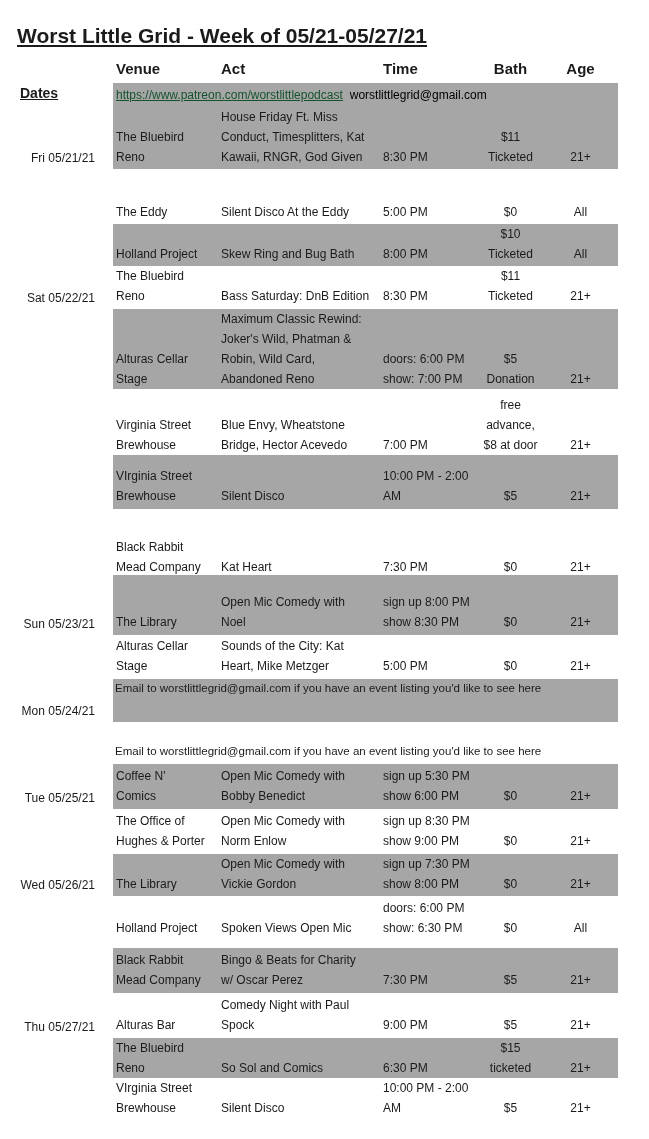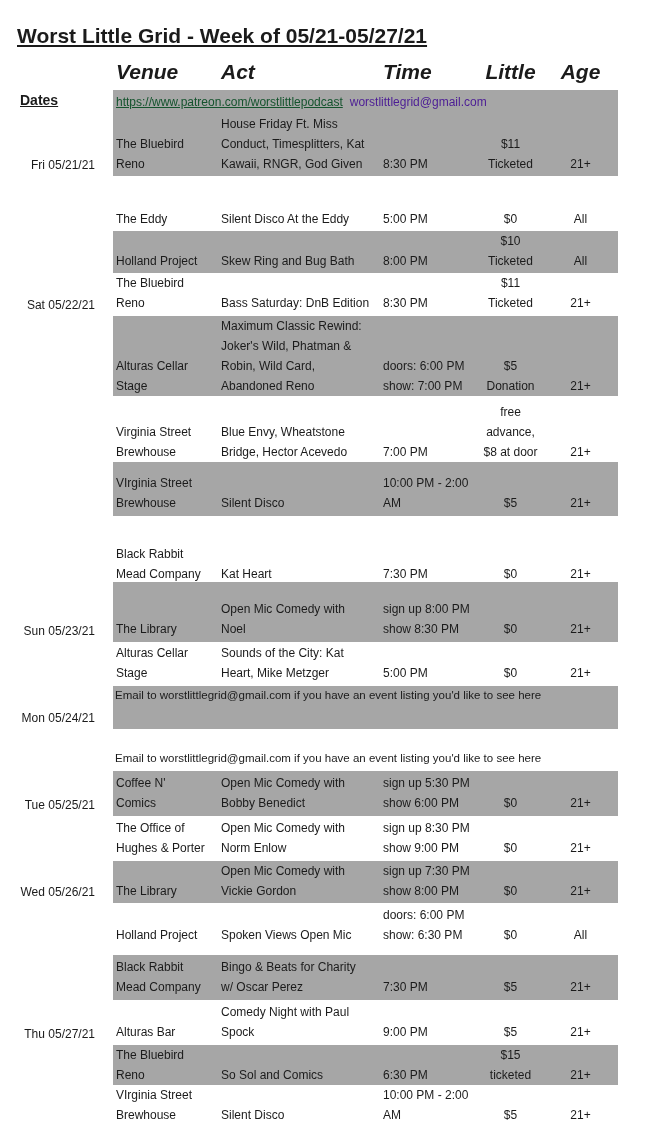--- a/index.html
+++ b/index.html
@@ -18,21 +18,21 @@
     white-space:pre;
   }
 
   .header-row { display:flex; margin-top:8px; }
   .header-row .datecol { width:113px; }
   .header-grid {
     width:505px; display:grid;
     grid-template-columns:105px 162px 98px 65px 75px;
     align-items:end; padding:4px 0 6px 0; box-sizing:border-box;
   }
-  .hcell { font-size:21px; font-weight:bold;font-style:italic; }
+  .hcell { font-size:15px; font-weight:bold; }
   .hleft { padding-left:3px; }
   .hcenter { text-align:center; }
 
   .row { display:flex; }
   .datecell {
     width:113px; box-sizing:border-box;
     display:flex; justify-content:flex-end; align-items:flex-end;
     padding:0 18px 4px 0;
     font-size:12px; white-space:pre;
   }
@@ -51,42 +51,42 @@
   }
   .cell { font-size:12px; line-height:20px; white-space:pre; }
   .cleft  { padding-left:3px; }
   .ccenter{ text-align:center; }
 
   .links-band {
     display:flex; align-items:center; height:100%;
     padding-left:3px; font-size:12px; white-space:pre;
   }
   .link { color:#14532d; text-decoration:underline; cursor:pointer; }
-  .email { color:#4c1d95; margin-left:7px; }
+  .email { color:#000000; margin-left:7px; }
 
   .msg-band {
     display:flex; height:100%;
     padding:0 0 5px 2px;
   }
   .msg-band div { font-size:11.5px; line-height:18px; white-space:pre; }
 </style>
 </head>
 <body>
 
 <div class="sheet">
 
   <div class="title">Worst Little Grid - Week of 05/21-05/27/21</div>
 
   <div class="header-row">
     <div class="datecol"></div>
     <div class="header-grid">
       <div class="hcell hleft">Venue</div>
       <div class="hcell hleft">Act</div>
       <div class="hcell hleft">Time</div>
-      <div class="hcell hcenter">Little</div>
+      <div class="hcell hcenter">Bath</div>
       <div class="hcell hcenter">Age</div>
     </div>
   </div>
 
   <div id="rows">
       <div class="row" style="height: 24px;">
         <div class="datecell dates-head">Dates</div>
         <div class="band gray links-band"><span class="link">https://www.patreon.com/worstlittlepodcast</span><span class="email">worstlittlegrid@gmail.com</span></div>
       </div>
       <div class="row" style="height: 62px;">

